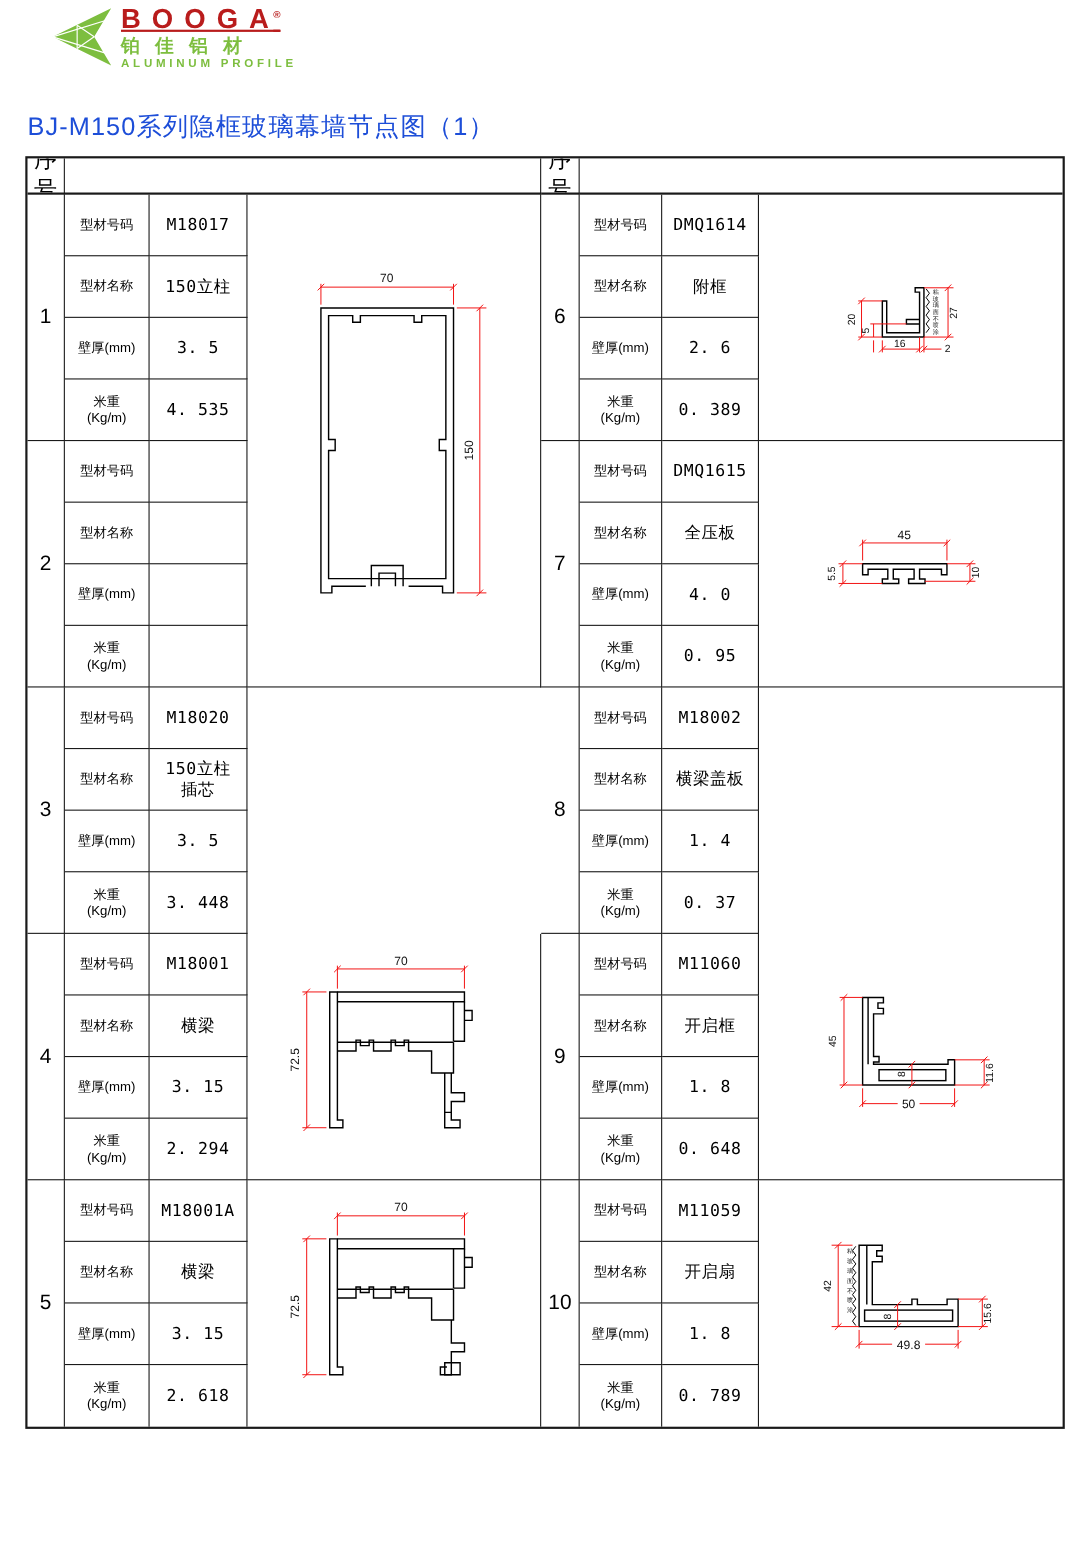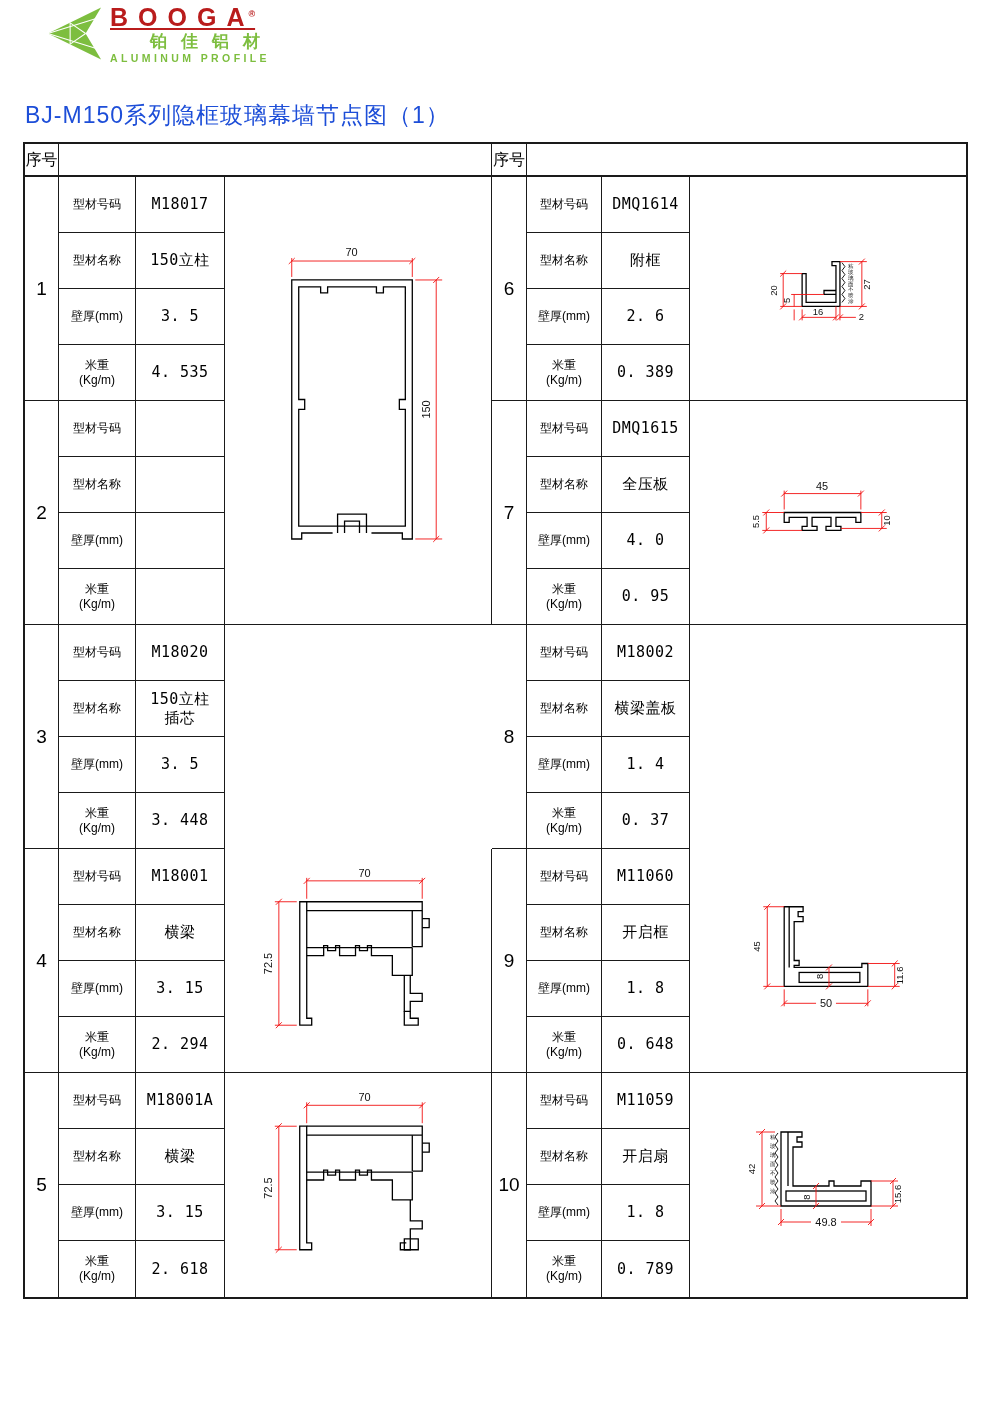--- a/index.html
+++ b/index.html
@@ -4,33 +4,33 @@
 <style>
   html,body{margin:0;padding:0;background:#fff;}
   .page{position:relative;width:992px;height:1403px;background:#fff;overflow:hidden;
         font-family:"Liberation Sans",sans-serif;color:#000;}
   
   .logo{position:absolute;left:45px;top:5px;display:flex;align-items:flex-start;}
   .logo-arrow{width:58px;height:57px;margin-right:7px;}
   .logo-text{line-height:1;}
   .brand{font-size:25px;font-weight:bold;letter-spacing:10px;color:#b91c1c;text-decoration:underline;}
   .brand sup{font-size:9px;letter-spacing:0;margin-left:-6px;}
-  .brand-cn{font-size:17px;font-weight:bold;letter-spacing:14px;color:#7DBE3F;margin-top:3px;margin-left:40px;}
+  .brand-cn{font-size:17px;font-weight:bold;letter-spacing:14px;color:#7DBE3F;margin-top:3px;}
   .brand-sub{font-size:10.5px;font-weight:bold;letter-spacing:3.4px;color:#7DBE3F;margin-top:3px;}
   
   .title{position:absolute;left:25px;top:100px;font-size:23px;letter-spacing:1px;color:#1d4ed8;}
   
   .tbl{position:absolute;left:23px;top:142px;width:945px;height:1157px;box-sizing:border-box;
        border:2px solid #1a1a1a;display:grid;background:#fff;
        grid-template-columns:34px 77px 89px 267px 35px 75px 88px 1fr;
        grid-template-rows:33px repeat(20,56px);}
   .cell{display:flex;align-items:center;justify-content:center;text-align:center;
         border-right:1px solid #1a1a1a;border-bottom:1px solid #1a1a1a;
         white-space:pre-line;line-height:1.25;overflow:hidden;}
-  .hdr{font-size:16px;border-bottom-width:2px;}
+  .hdr{font-size:21px;border-bottom-width:2px;}
   .idx{font-size:19px;}
   .lbl{font-size:12px;}
   .val{font-family:"DejaVu Sans Mono",monospace;font-size:15px;letter-spacing:.5px;}
   .draw{padding:0;}
   .nor{border-right:0;}
   .nob{border-bottom:0;}
   .draw svg{display:block;width:100%;height:100%;}
   
   .pf{stroke:#000;stroke-width:1.3;fill:none;stroke-linejoin:miter;}
   .rd{stroke:#f21010;stroke-width:.9;fill:none;}

